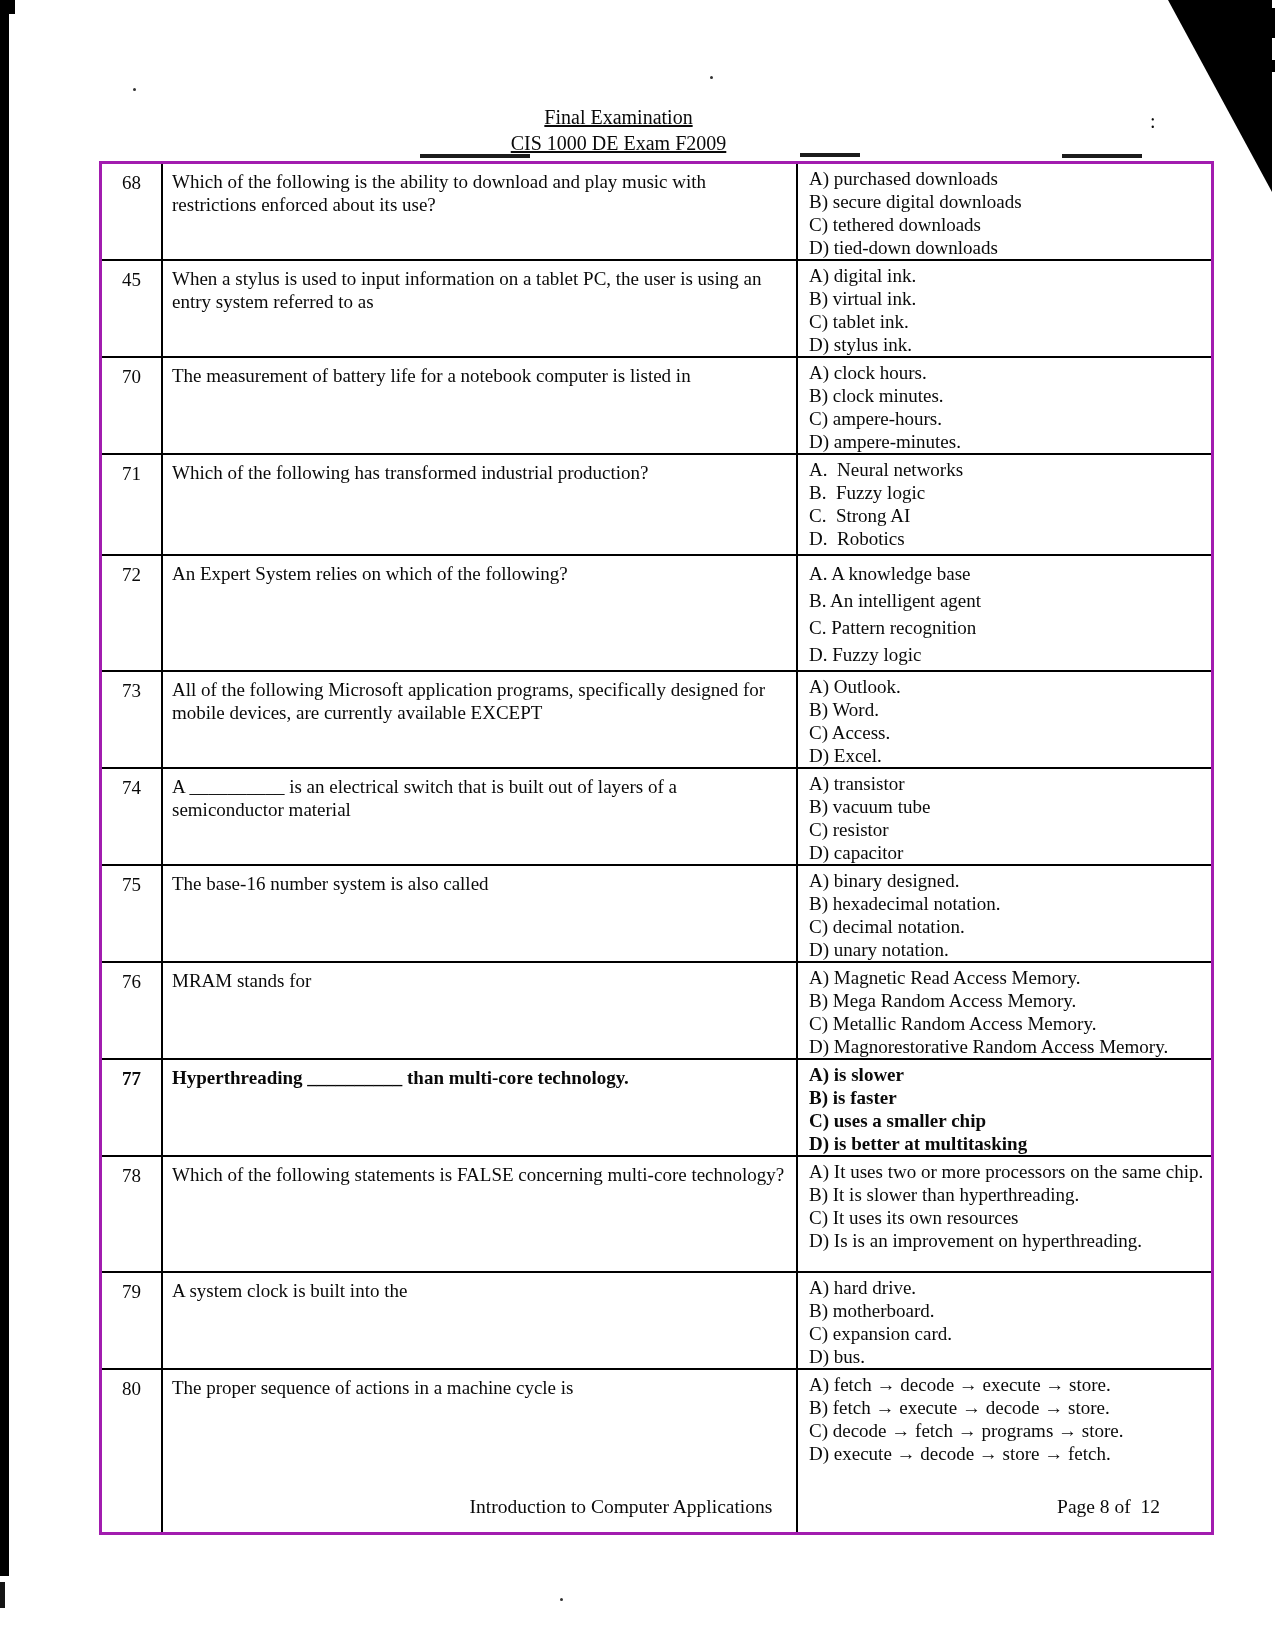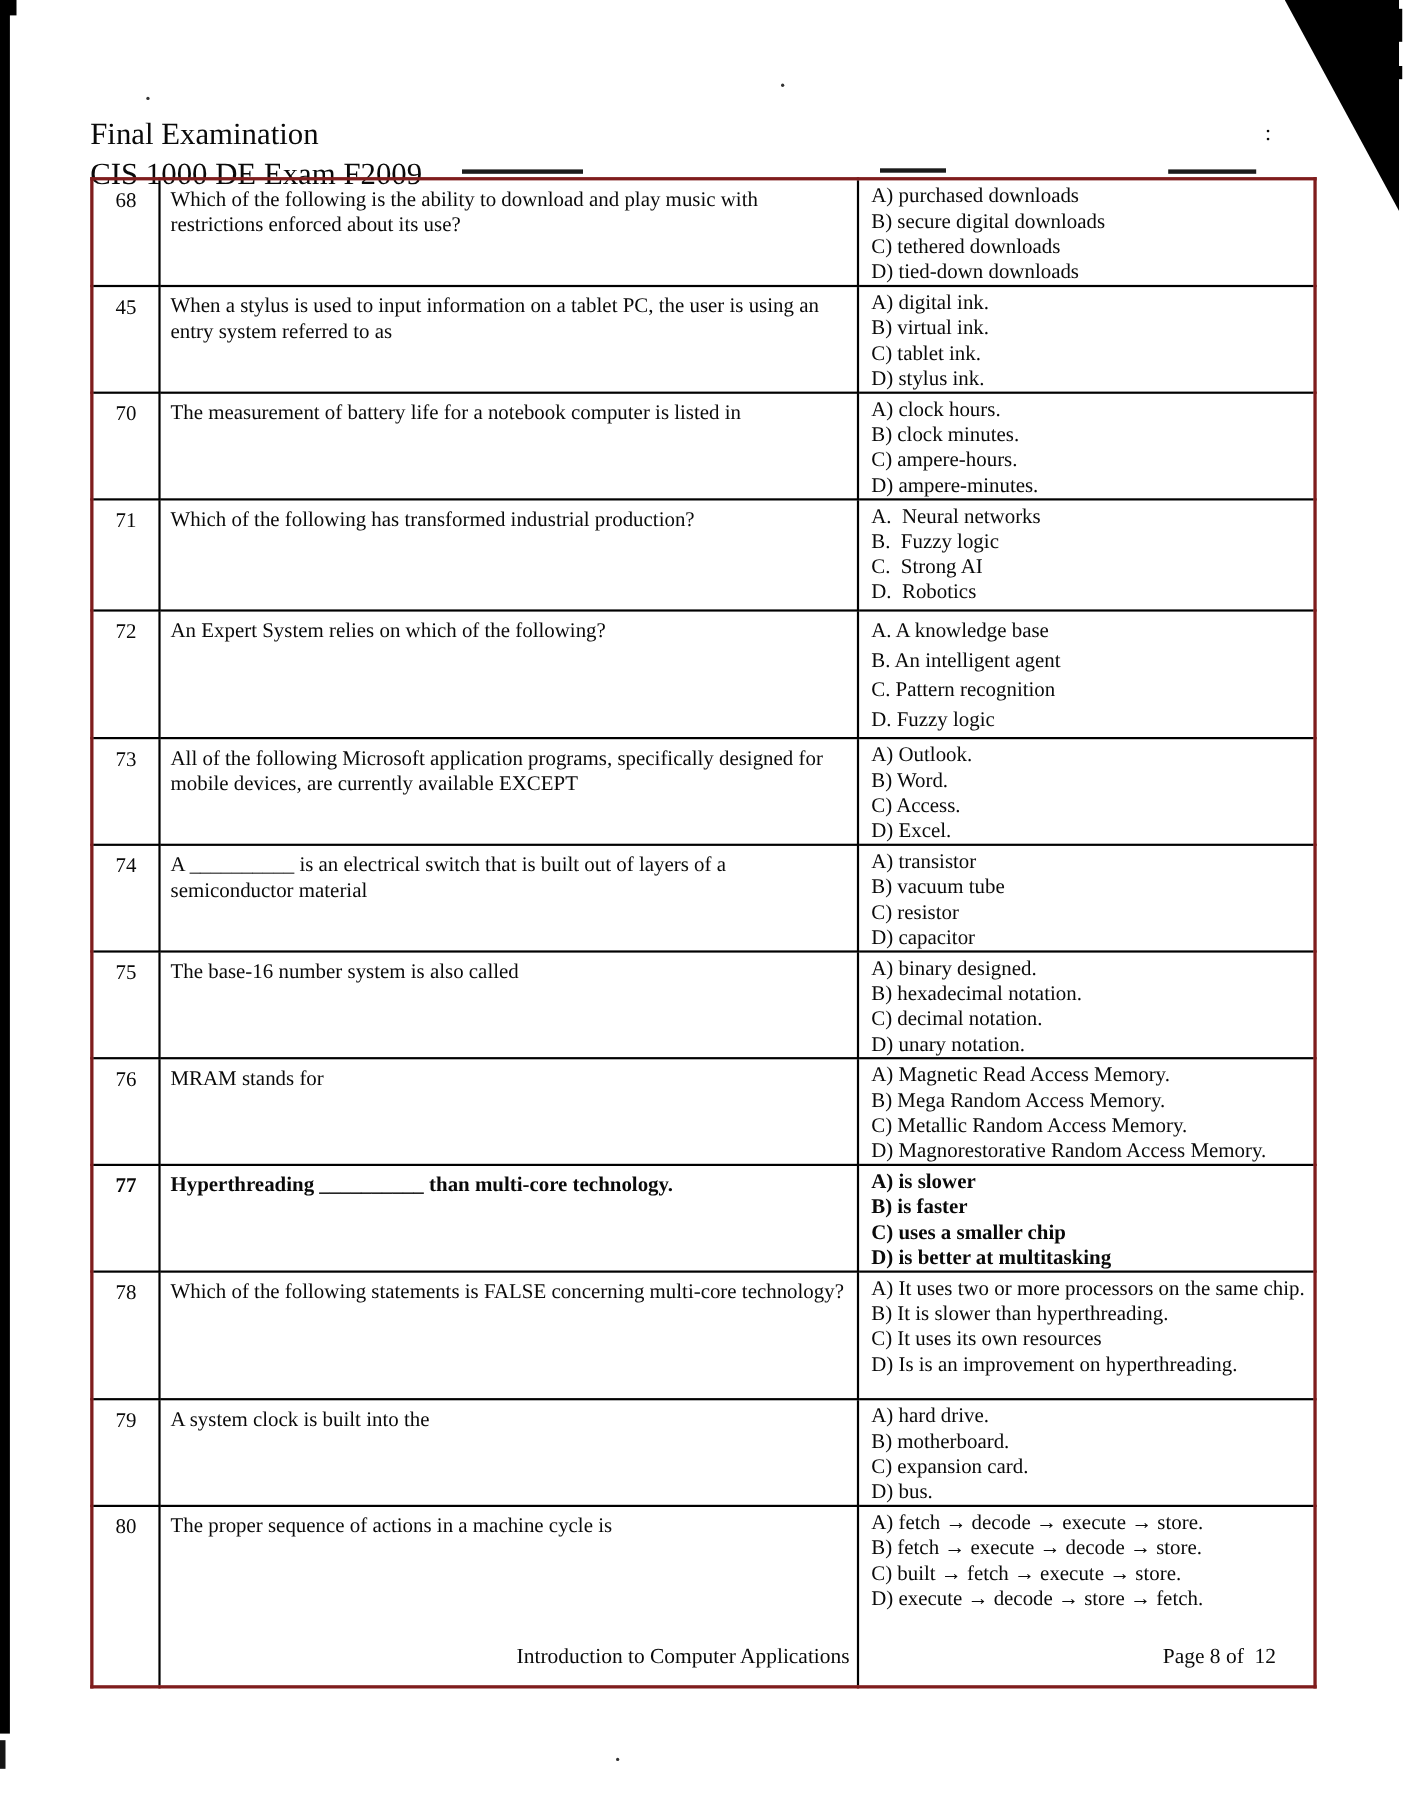--- a/index.html
+++ b/index.html
@@ -26,26 +26,26 @@
   .sm2 { left: 800px;  top: 153px; width: 60px;  height: 4px; }
   .sm3 { left: 1062px; top: 154px; width: 80px;  height: 4px; }
   .speck { position: absolute; width: 3px; height: 3px; background: #333; border-radius: 50%; }
   .sp1 { left: 710px; top: 76px; }
   .sp2 { left: 133px; top: 88px; }
   .sp3 { left: 560px; top: 1598px; }
   .corner-colon { position: absolute; left: 1150px; top: 110px; font-size: 20px; }
 
   
   .header { position: absolute; left: 82px; top: 105px; width: 1073px;
-            font-size: 28px; line-height: 1.28; }
-
-  
-  .exam-table { position: absolute; left: 82px; top: 161px; width: 1073px;
+            text-align: center; font-size: 20px; line-height: 1.28; text-decoration: underline; }
+
+  
+  .exam-table { position: absolute; left: 99px; top: 161px; width: 1073px;
                 border-collapse: collapse; table-layout: fixed;
-                border: 3px solid #7f1d1d; }
+                border: 3px solid #a21caf; }
   .exam-table td { border: 2px solid #000; vertical-align: top; font-size: 19px; }
   td.num { width: 57px;  text-align: center; padding-top: 8px; }
   td.q   { width: 618px; padding: 6px 6px 0 9px; line-height: 23px; white-space: pre-wrap; }
   td.a   { width: 398px; padding: 3px 4px 0 11px; line-height: 23px; }
   .opt   { white-space: pre-wrap; }
   
   tr:nth-child(1)  { height: 93px; }
   tr:nth-child(2)  { height: 94px; }
   tr:nth-child(3)  { height: 96px; }
   tr:nth-child(4)  { height: 101px; }
@@ -224,21 +224,21 @@
             <div class="opt">D) bus.</div>
           </td>
   </tr>
 
   <tr>
     <td class="num">80</td>
     <td class="q">The proper sequence of actions in a machine cycle is</td>
     <td class="a">
             <div class="opt">A) fetch → decode → execute → store.</div>
             <div class="opt">B) fetch → execute → decode → store.</div>
-            <div class="opt">C) built → fetch → execute → store.</div>
+            <div class="opt">C) decode → fetch → programs → store.</div>
             <div class="opt">D) execute → decode → store → fetch.</div>
           </td>
   </tr>
 </tbody>
   </table>
 
   <div class="footer">
     <span>Introduction to Computer Applications</span>
     <span class="page-num">Page 8 of  12</span>
   </div>

